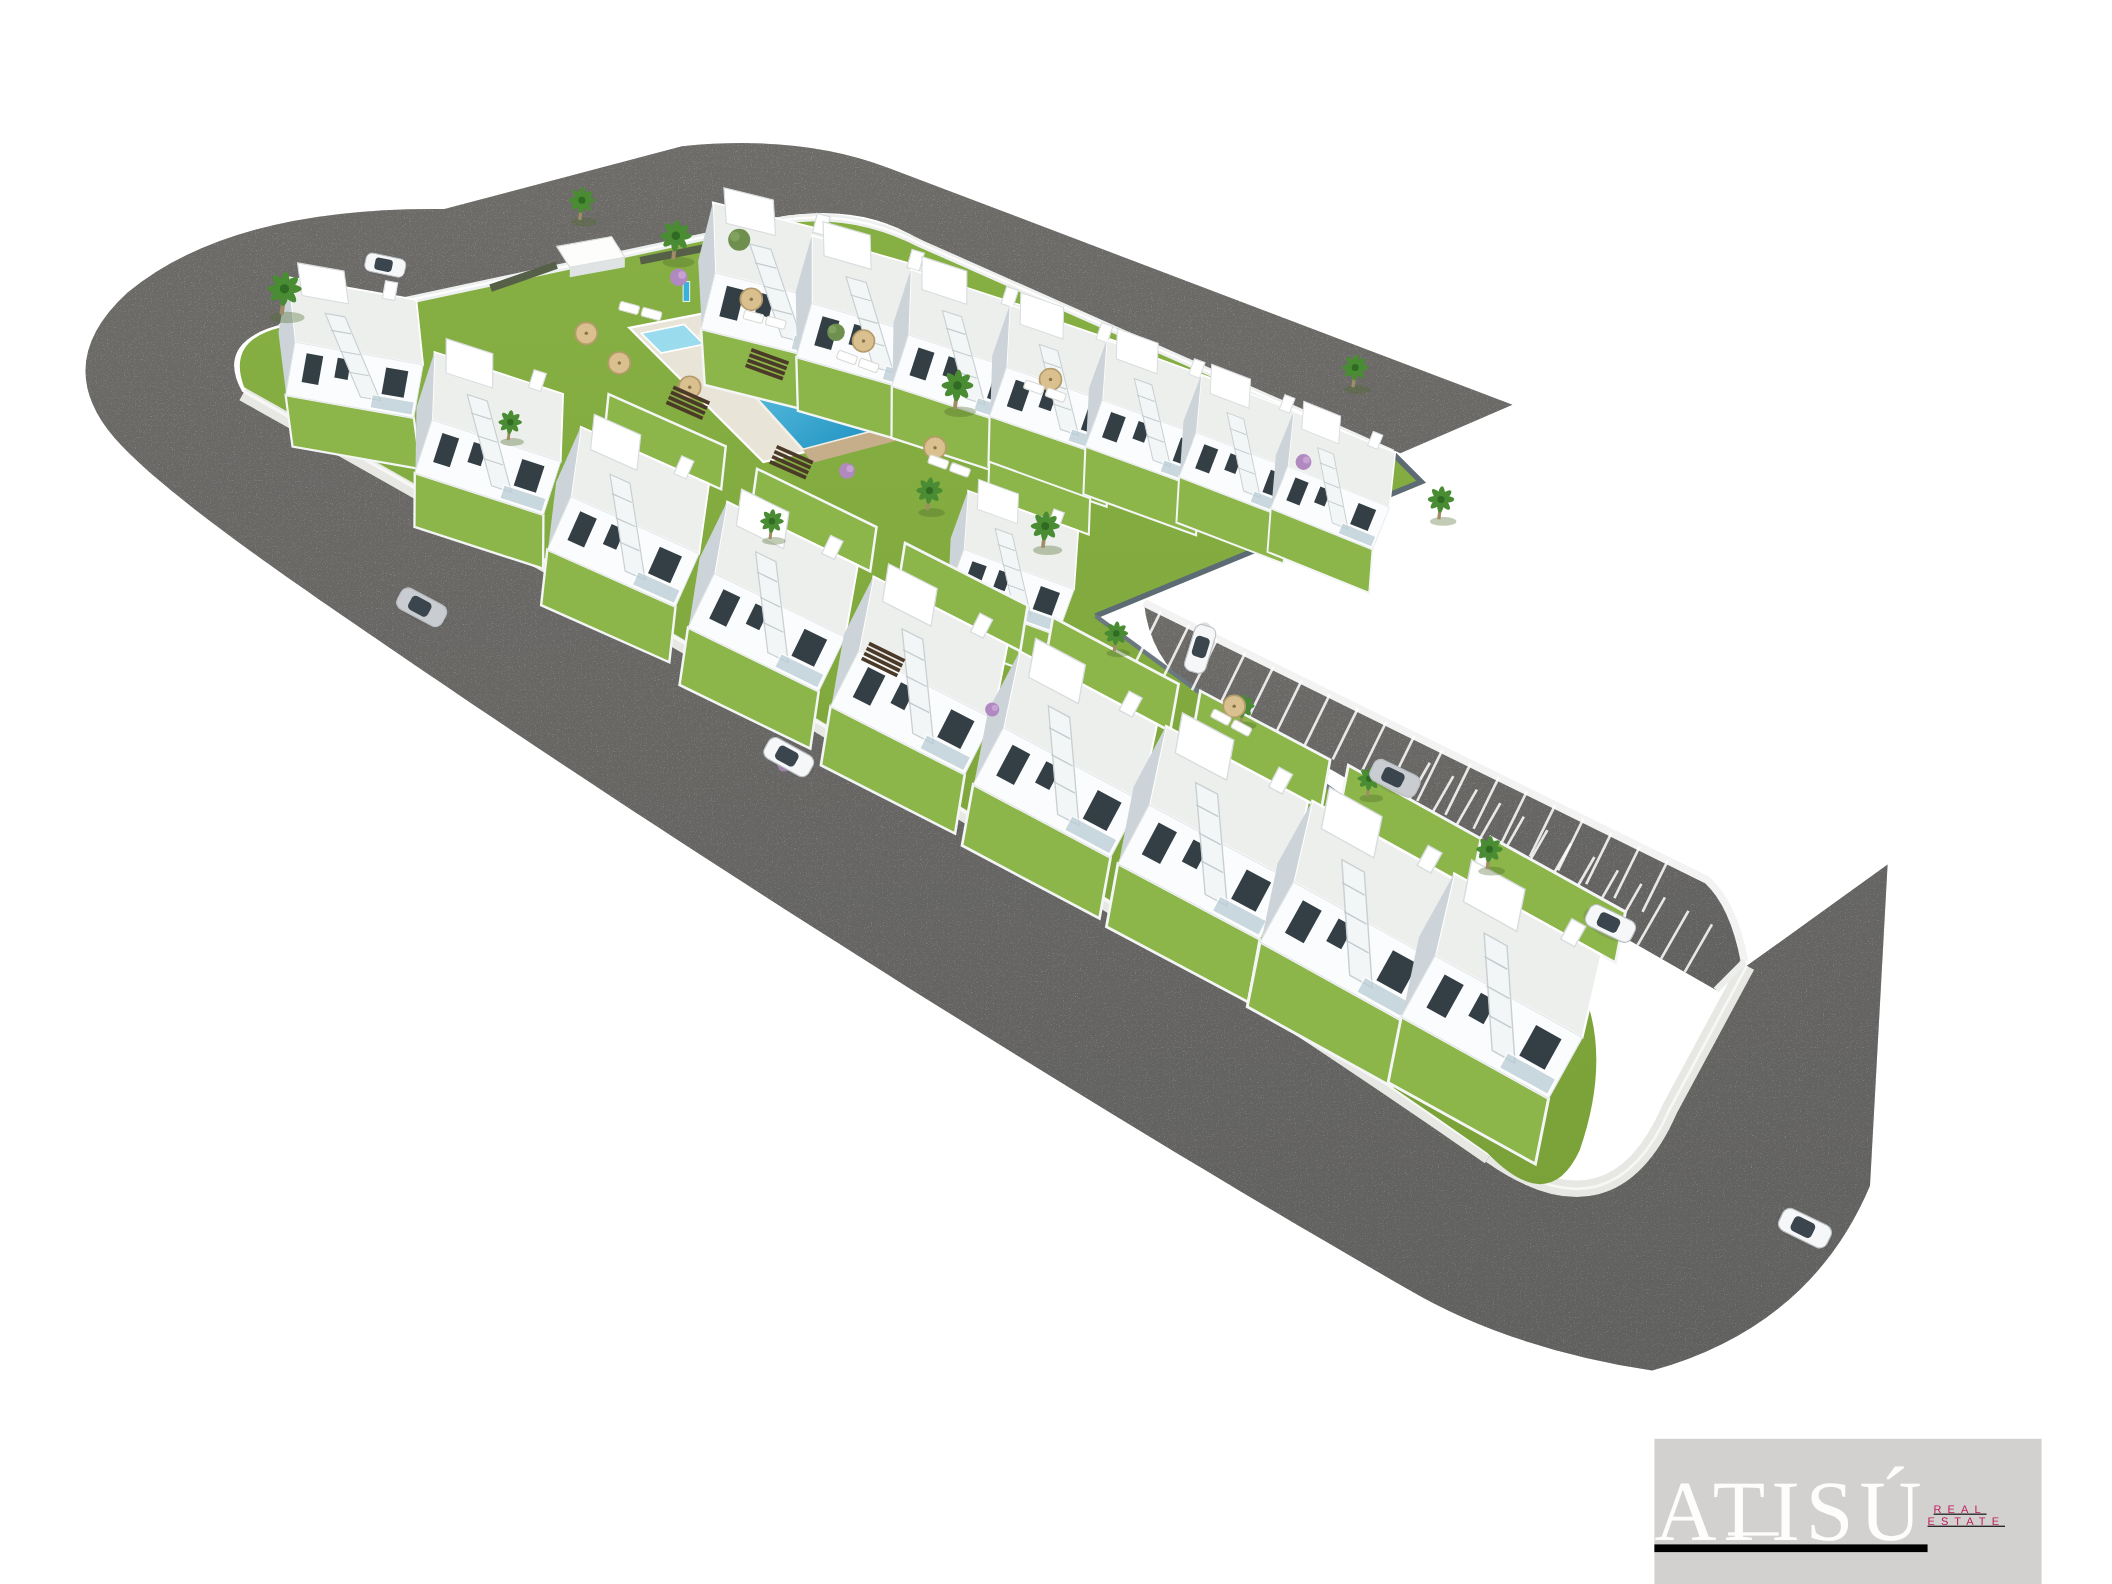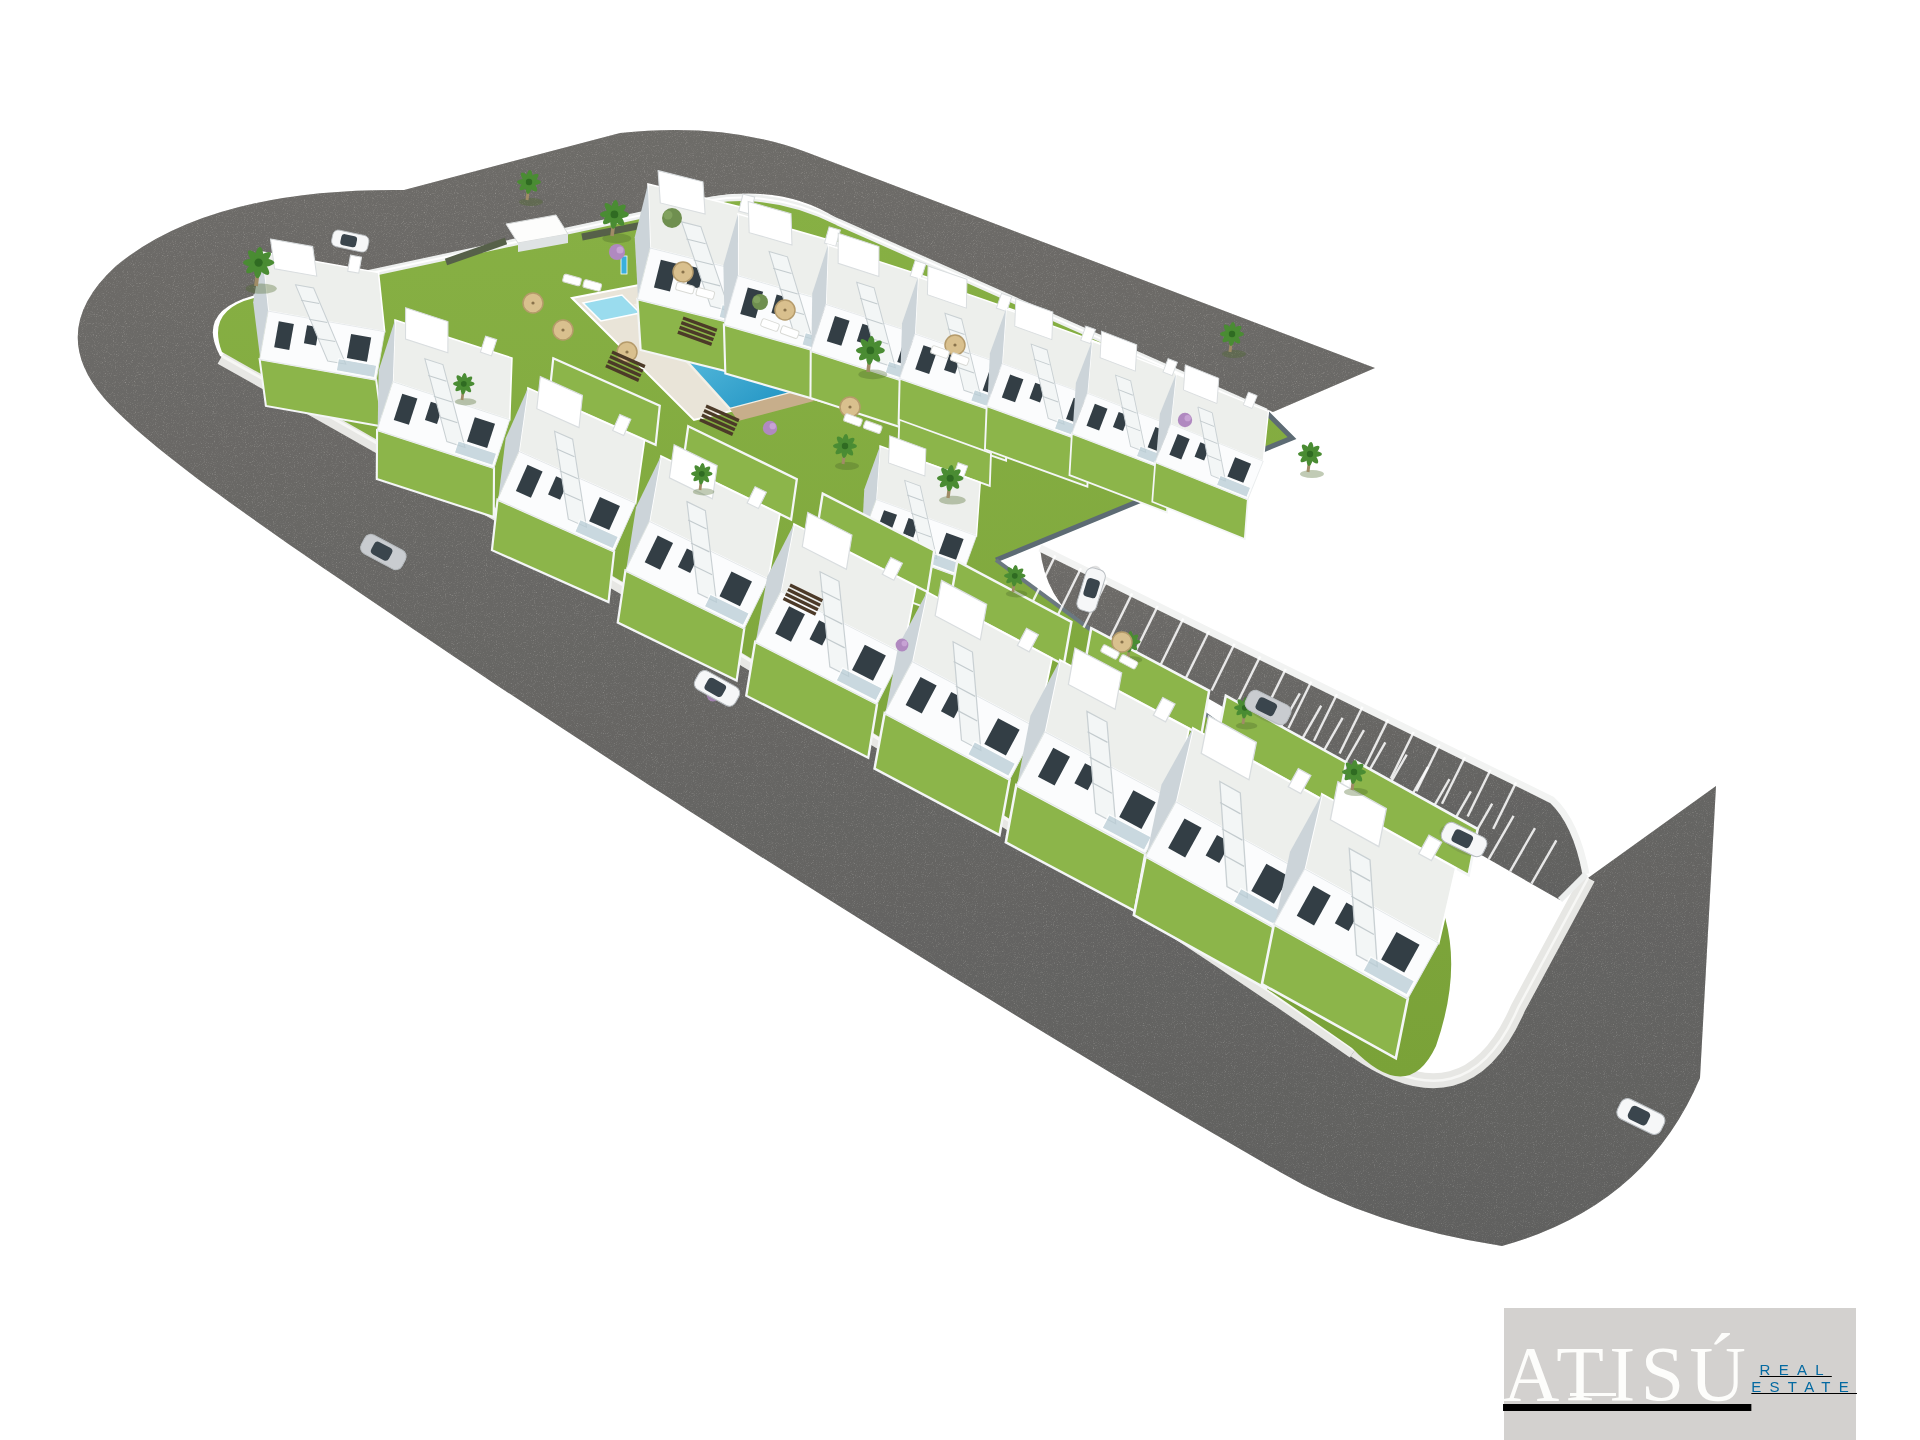--- a/index.html
+++ b/index.html
@@ -24,21 +24,21 @@
 
   
   .logo{position:absolute;left:1504px;top:1308px;width:352px;height:132px;
         background:var(--logo-box,#d3d1cf);display:flex;flex-direction:row;
         align-items:center;justify-content:center;text-decoration:underline;}
   .brand{font-family:"Liberation Serif","DejaVu Serif",serif;font-weight:400;
          font-size:78px;line-height:.95;color:var(--logo-text,#fdfdfb);
          letter-spacing:.07em;position:relative;}
   .brand::after{content:"";position:absolute;left:27%;top:76%;width:46px;height:3px;
          background:var(--logo-text,#fdfdfb);}
-  .tagline{font-size:15px;letter-spacing:.55em;text-indent:.55em;color:#0369a1;margin-top:7px;}
+  .tagline{font-size:10px;letter-spacing:.55em;text-indent:.55em;color:#be185d;margin-top:7px;}
 </style>
 </head>
 <body>
 
 <div class="stage">
 
 <svg id="scene" width="1920" height="1440" viewBox="0 0 1920 1440">
   <defs>
     <linearGradient id="roadGrad" x1="0" y1="0" x2="0" y2="1">
       <stop offset="0" stop-color="#b2afaa"></stop>

